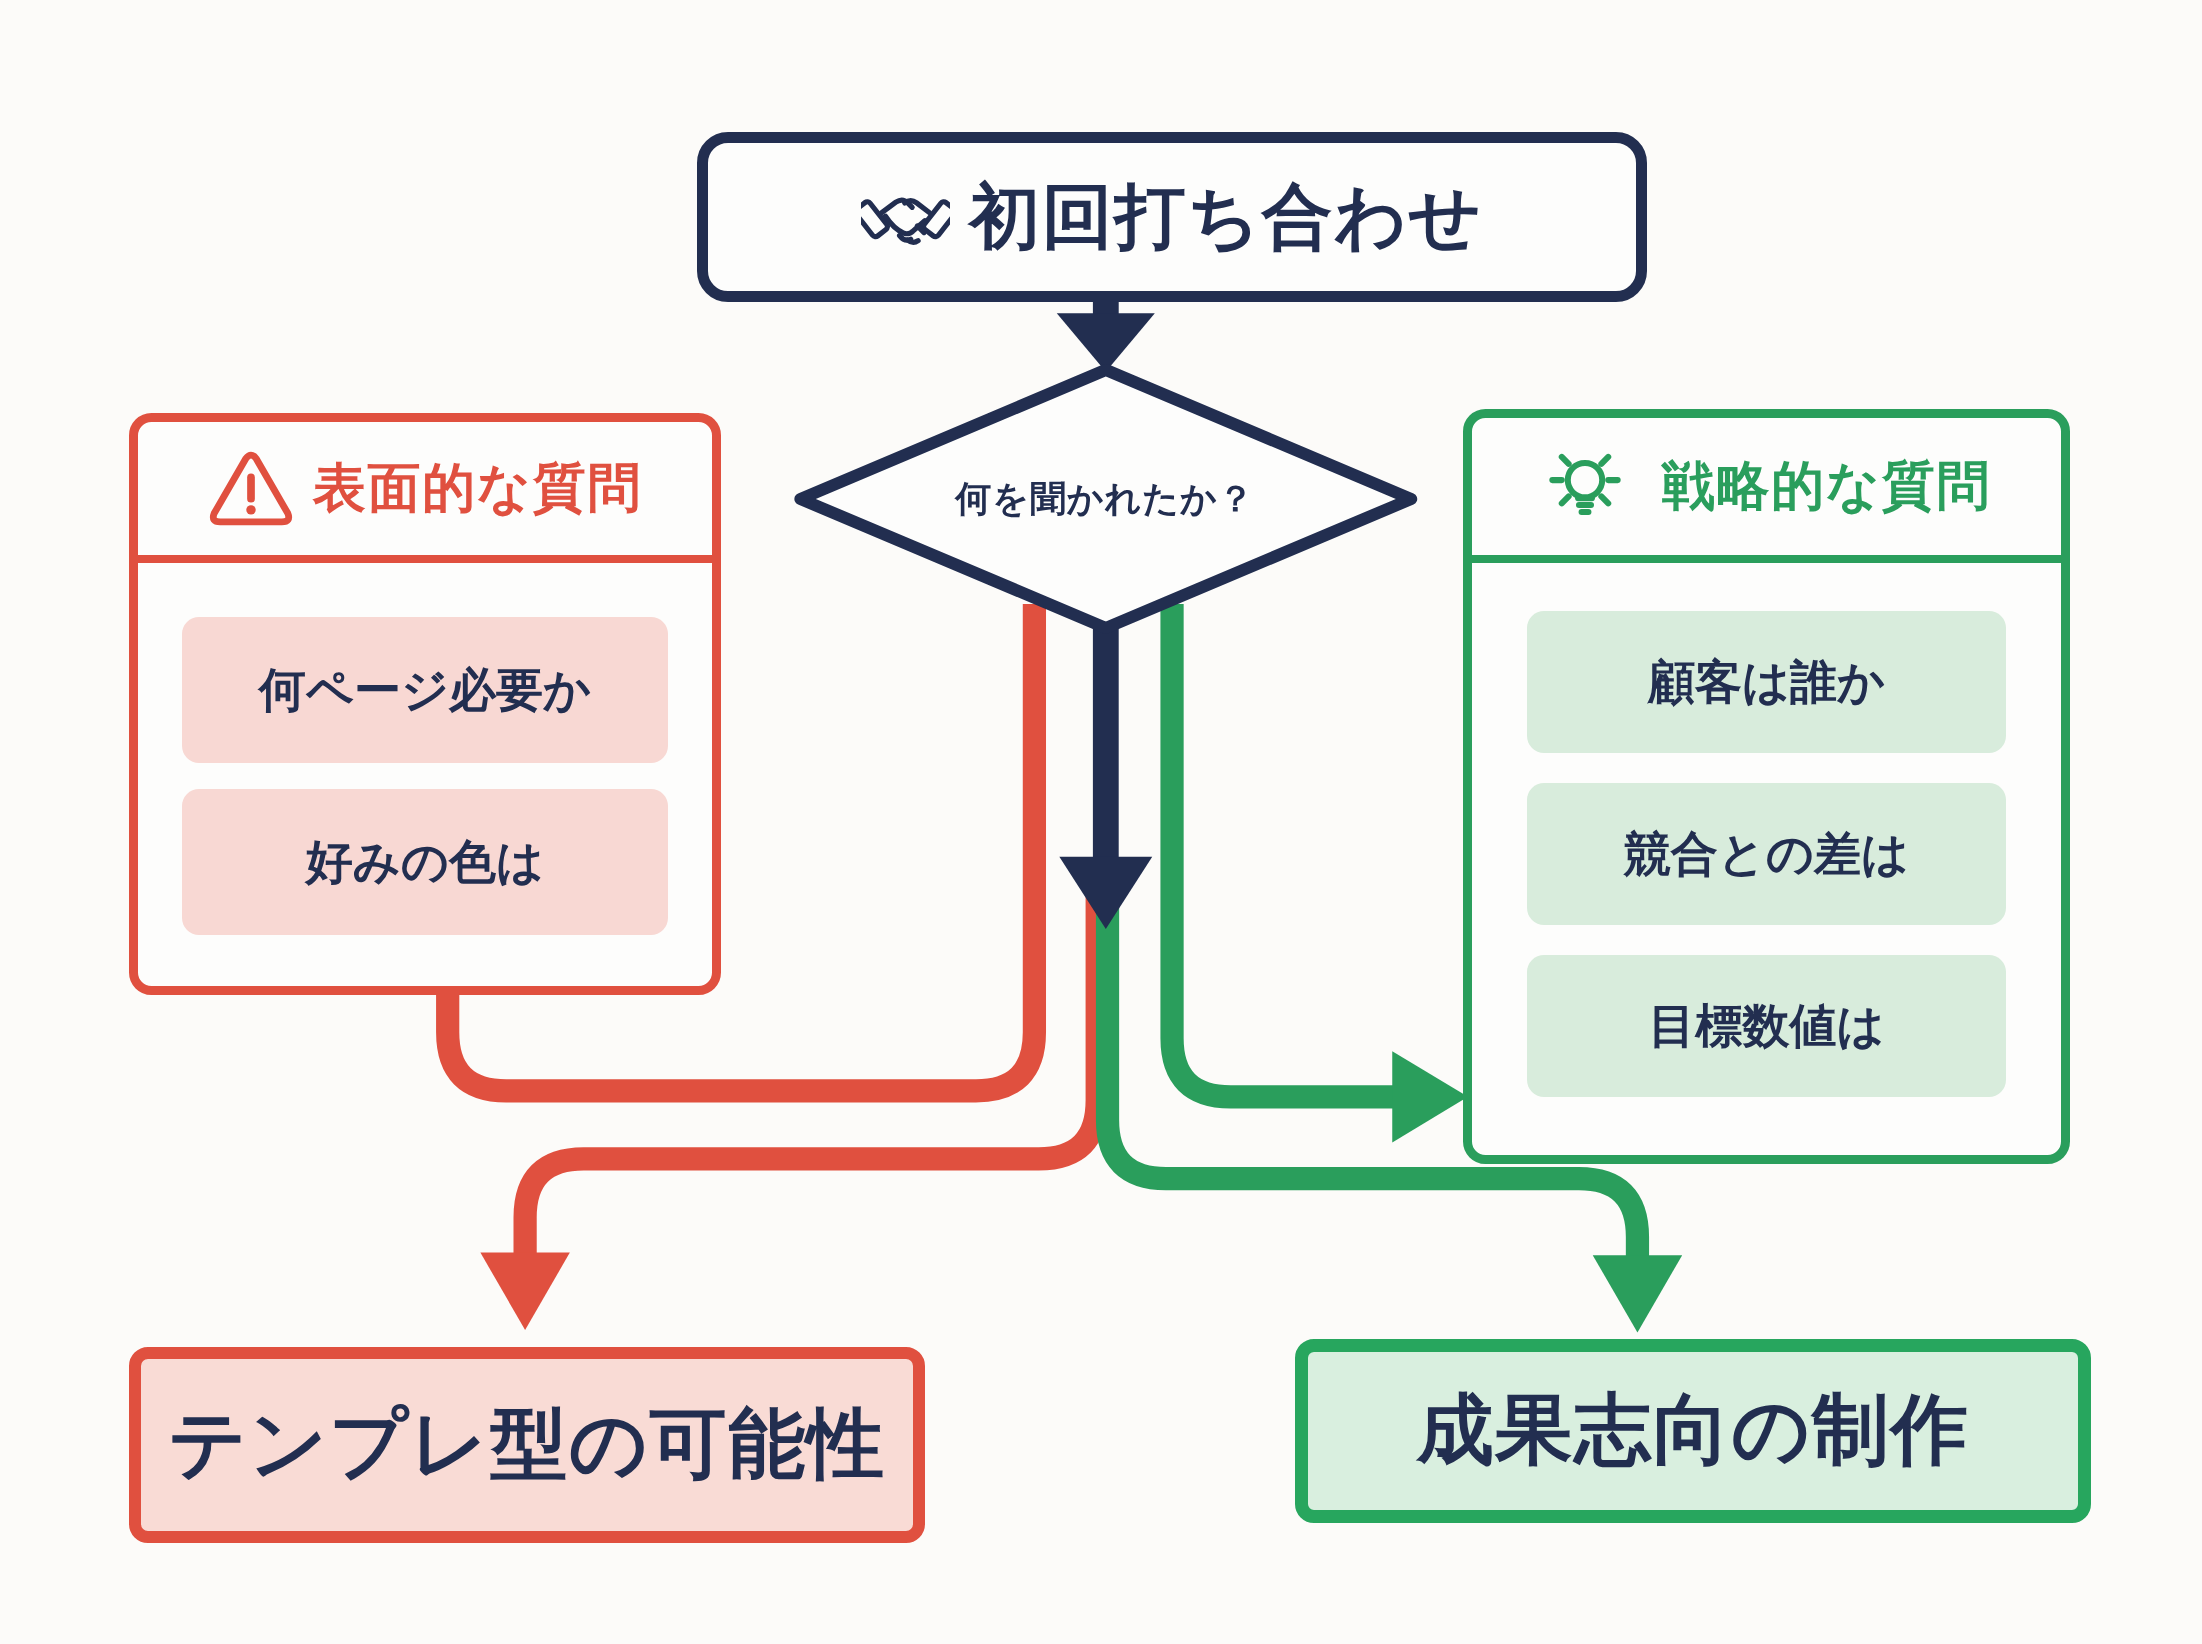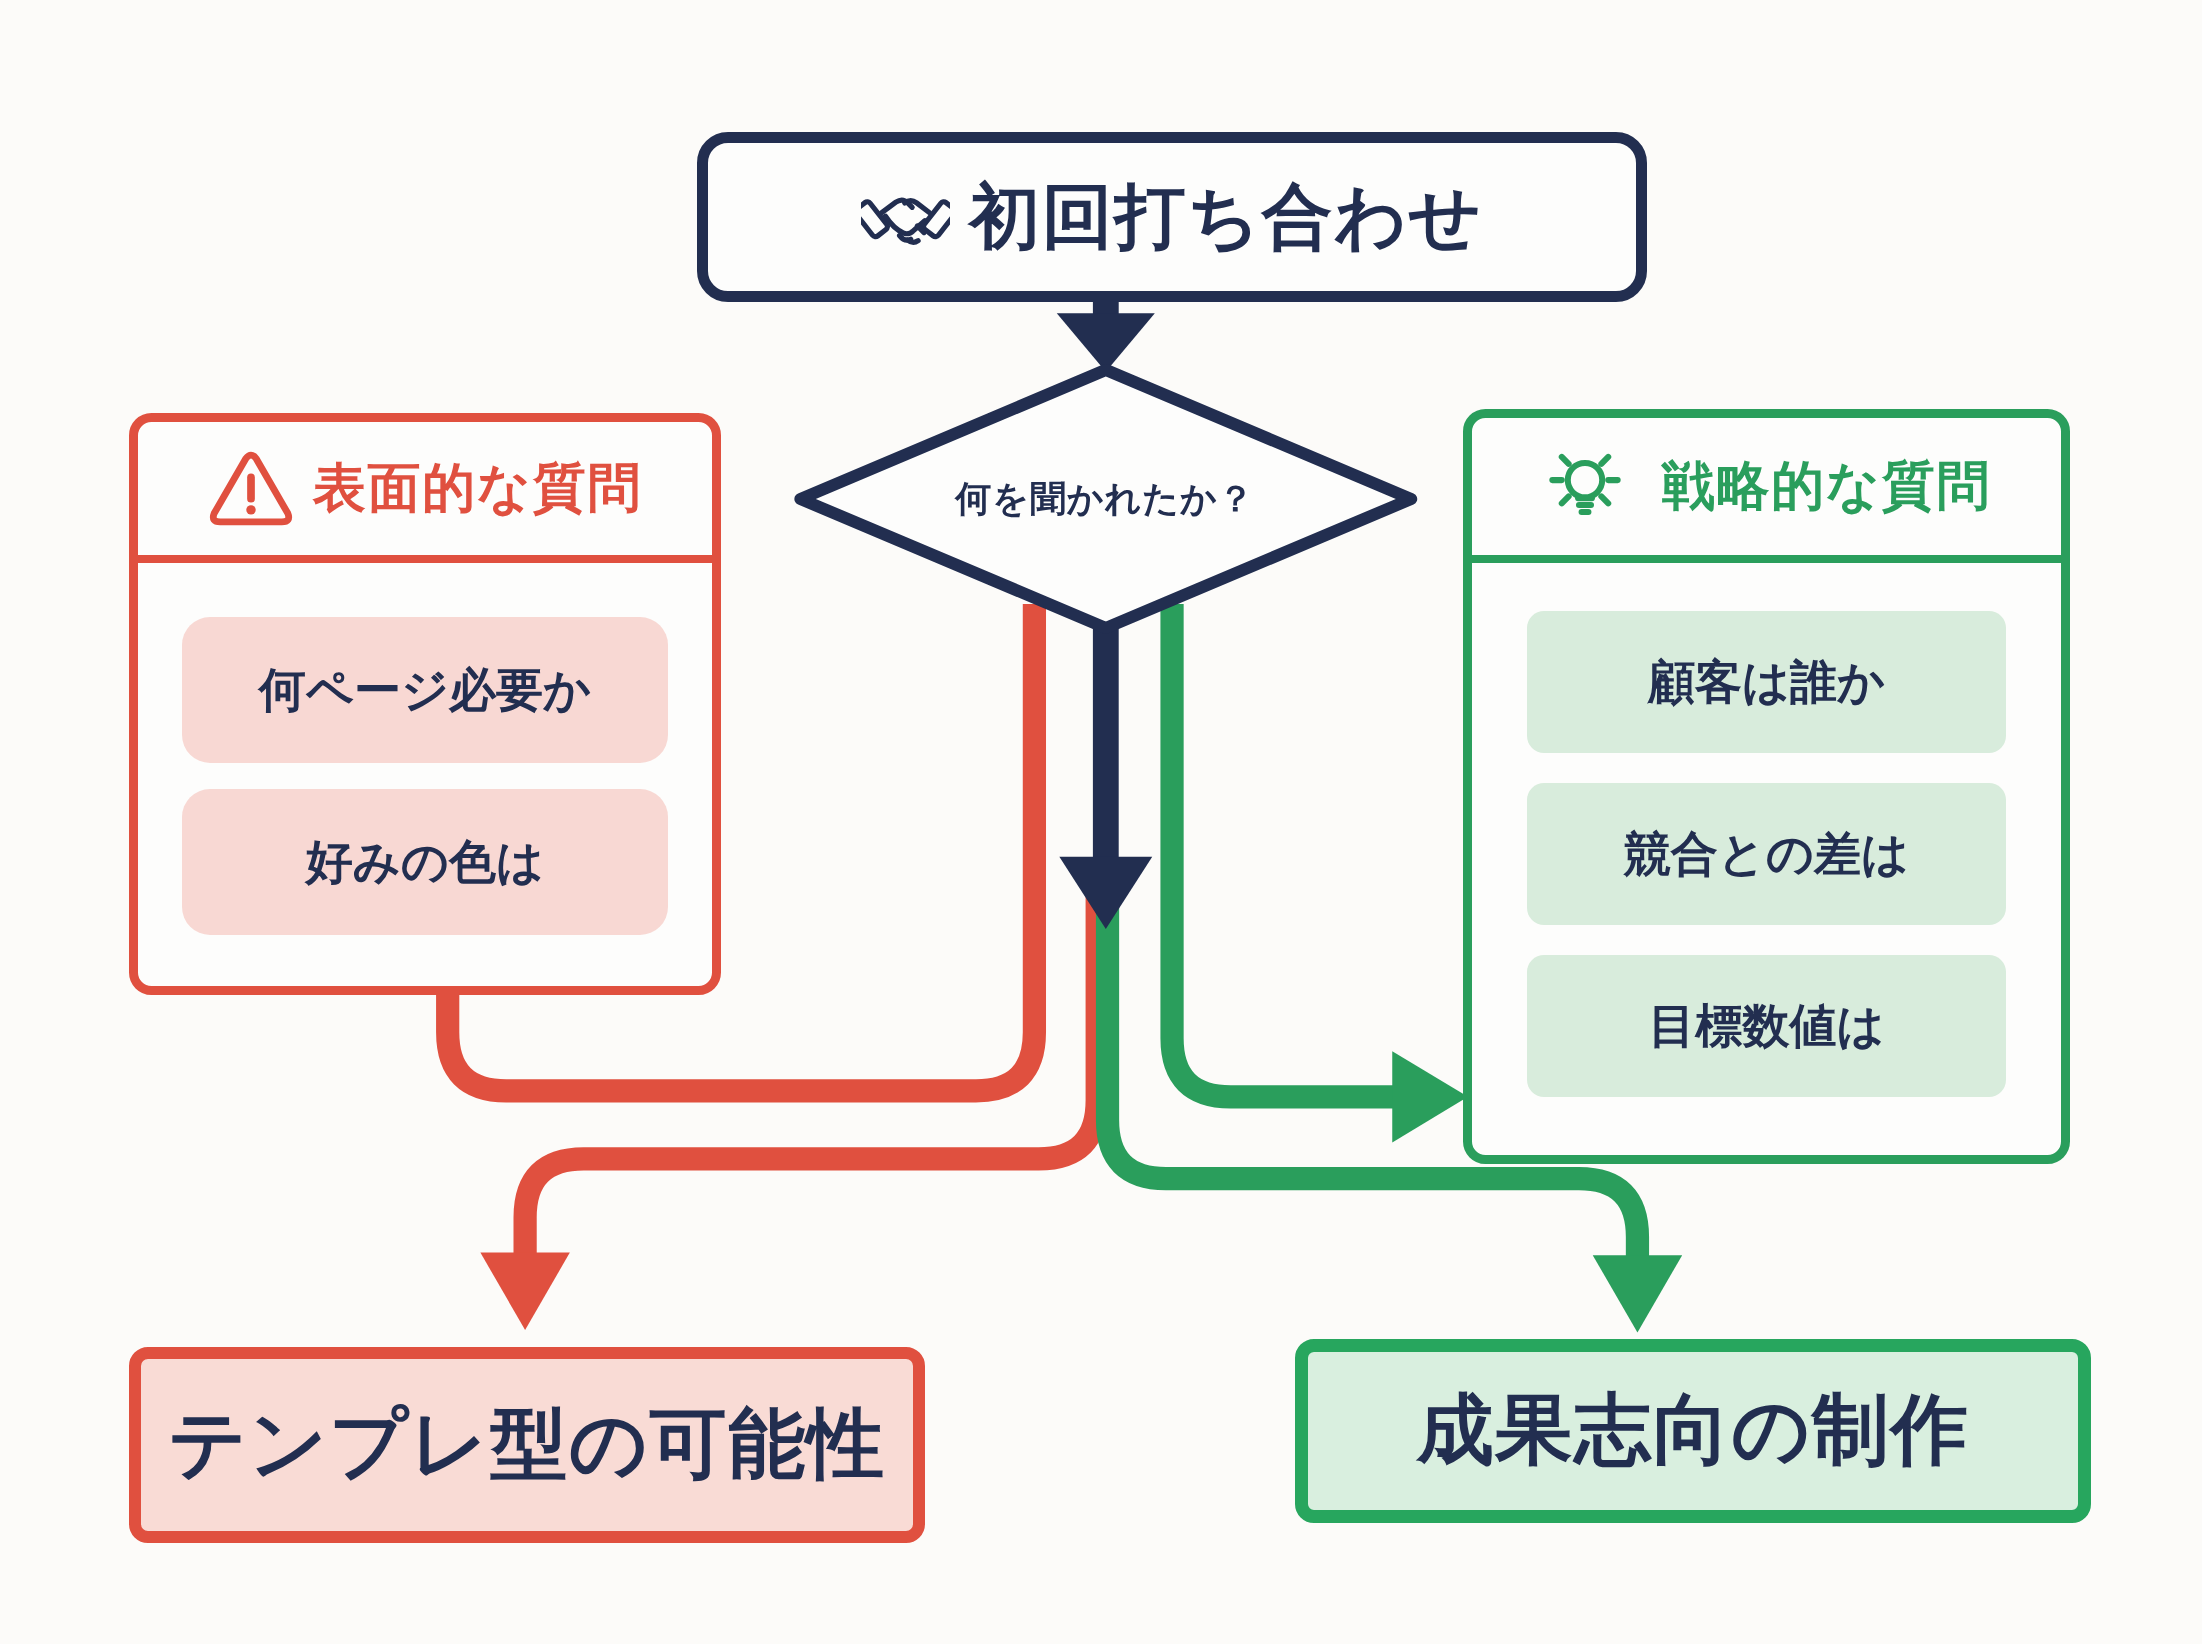--- a/index.html
+++ b/index.html
@@ -44,21 +44,21 @@
   }
   .qbox.left .qhead{height:141px;border-bottom:8.6px solid #e0503f;}
   .qbox.right .qhead{height:145px;border-bottom:8.6px solid #2a9e5c;gap:34px;}
   .qbox.left .qtitle{font-size:53px;font-weight:800;color:#e0503f;letter-spacing:1.7px;}
   .qbox.right .qtitle{font-size:53px;font-weight:800;color:#2a9e5c;letter-spacing:1.7px;}
 
   .qitem{
     border-radius:17px;display:flex;align-items:center;justify-content:center;
     font-weight:800;color:#222e50;
   }
-  .qbox.left .qitem{margin:0 44px;height:146px;background:#f8d8d3;font-size:47px;border-radius:28px;}
+  .qbox.left .qitem{margin:0 44px;height:146px;background:#f8d8d3;font-size:47px;}
   .qbox.left .qitem.first{margin-top:54px;}
   .qbox.left .qitem.gap{margin-top:26px;}
   .qbox.right .qitem{margin:0 55px;height:142px;background:#d8ecdc;font-size:47px;font-family:Liberation Serif, serif;}
   .qbox.right .qitem.first{margin-top:48px;}
   .qbox.right .qitem.gap{margin-top:30px;}
 
   
   .result{
     border-radius:19px;
   }

